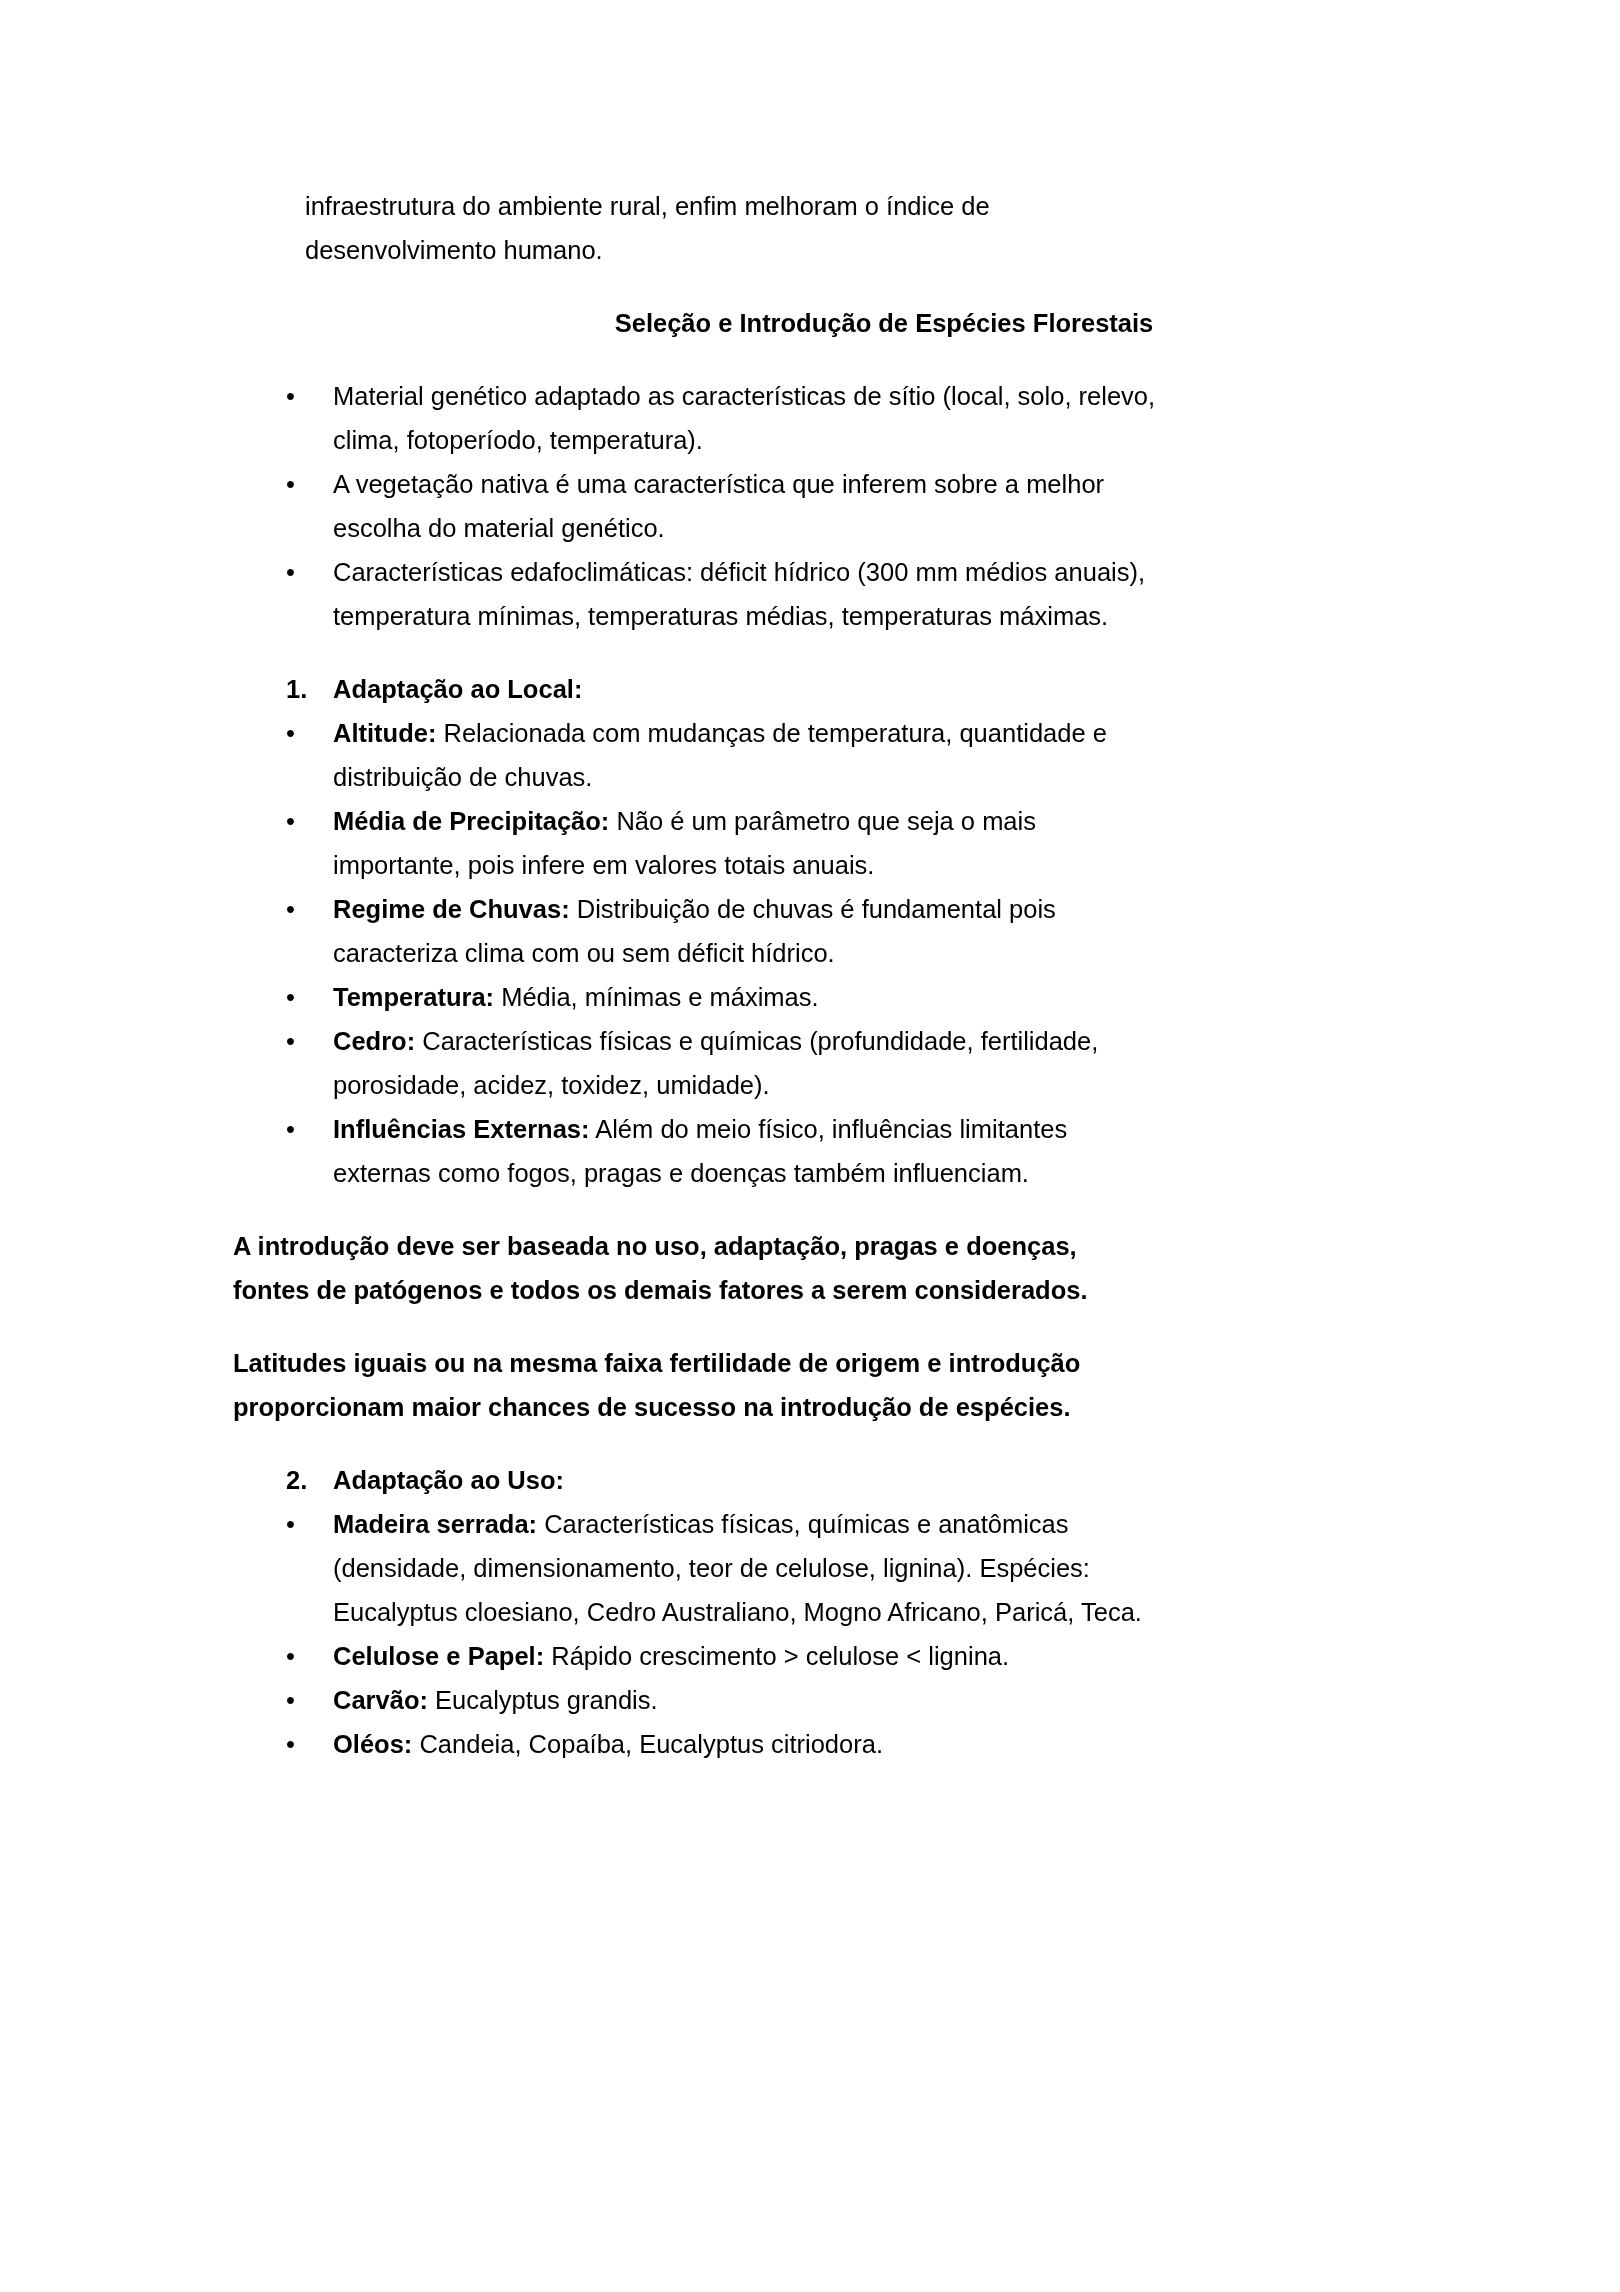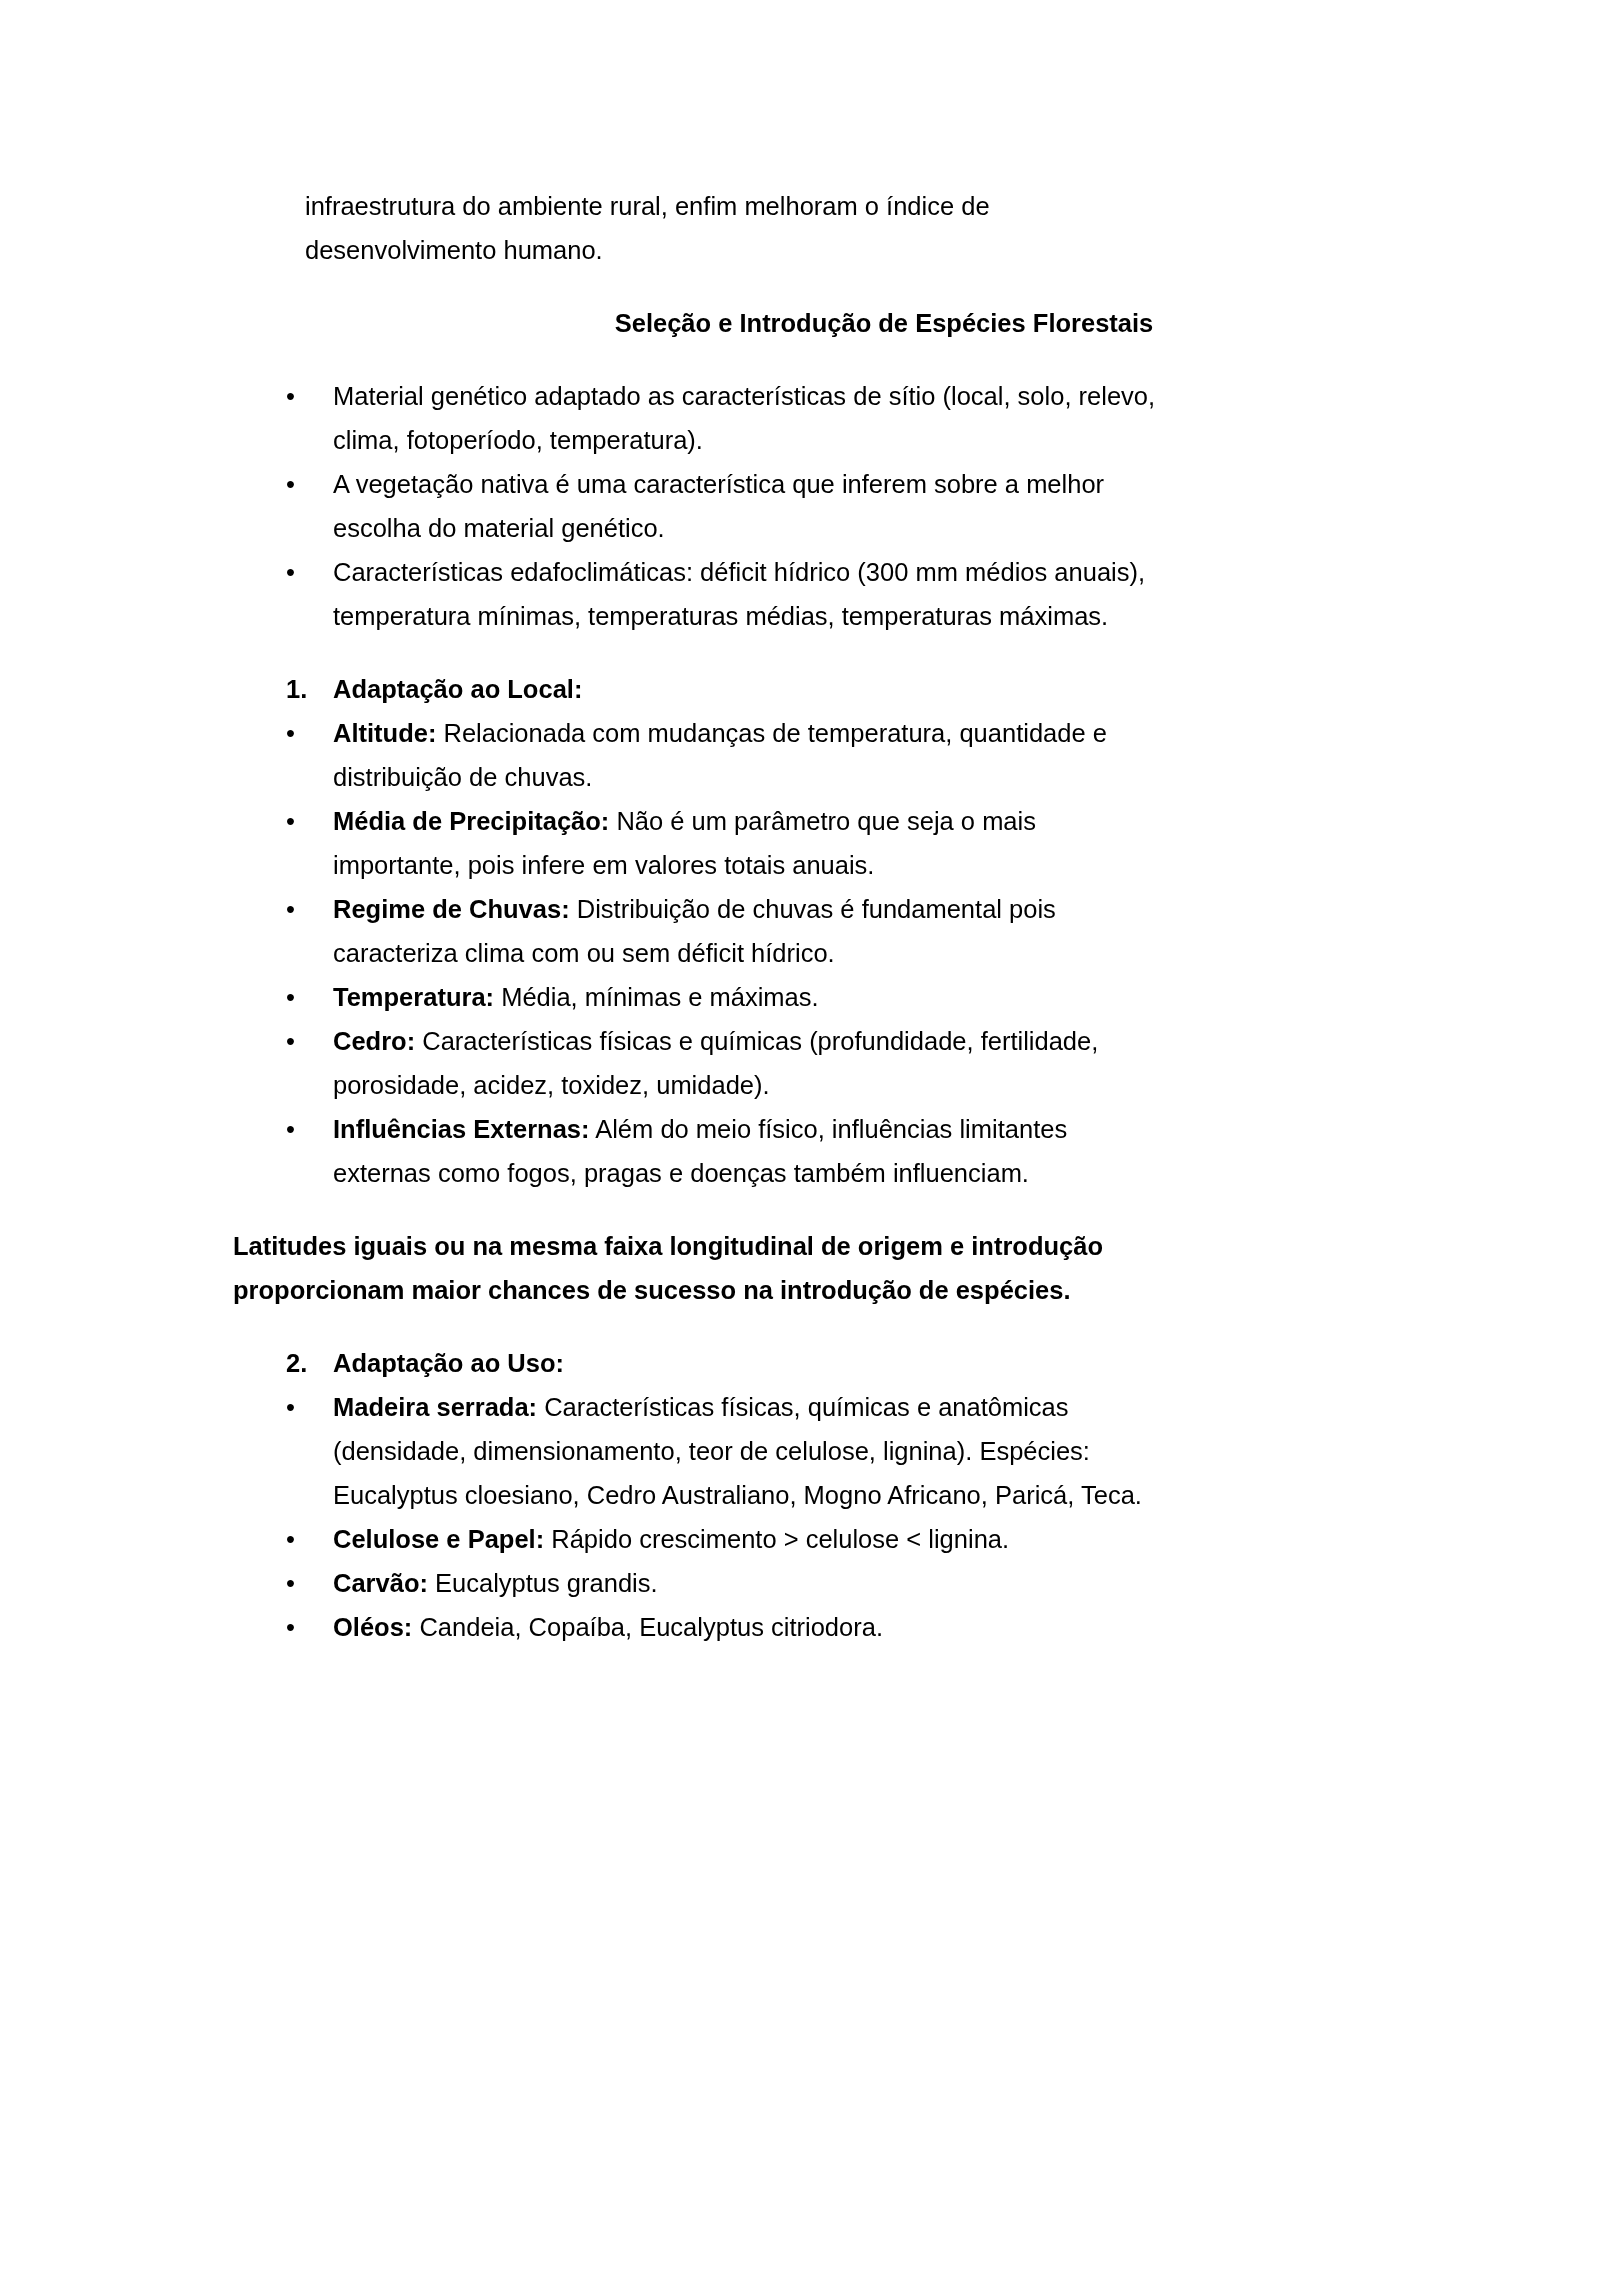--- a/index.html
+++ b/index.html
@@ -106,22 +106,24 @@
         <div class="pre"><span class="lead">Cedro:</span><span> Características físicas e químicas (profundidade, fertilidade,
 porosidade, acidez, toxidez, umidade).</span></div>
       </div>
       <div class="li">
         <span class="marker">•</span>
         <div class="pre"><span class="lead">Influências Externas:</span><span> Além do meio físico, influências limitantes
 externas como fogos, pragas e doenças também influenciam.</span></div>
       </div>
     </div>
 
+    <div class="block pre emph">A introdução deve ser baseada no uso, adaptação, pragas e doenças,
+fontes de patógenos e todos os demais fatores a serem considerados.</div>
 
-    <div class="block pre emph">Latitudes iguais ou na mesma faixa longitudinal de origem e introdução
+    <div class="block pre emph">Latitudes iguais ou na mesma faixa fertilidade de origem e introdução
 proporcionam maior chances de sucesso na introdução de espécies.</div>
 
 
     <div class="block">
       <div class="li">
         <span class="marker num">2.</span>
         <div class="num">Adaptação ao Uso:</div>
       </div>
       <div class="li">
         <span class="marker">•</span>

